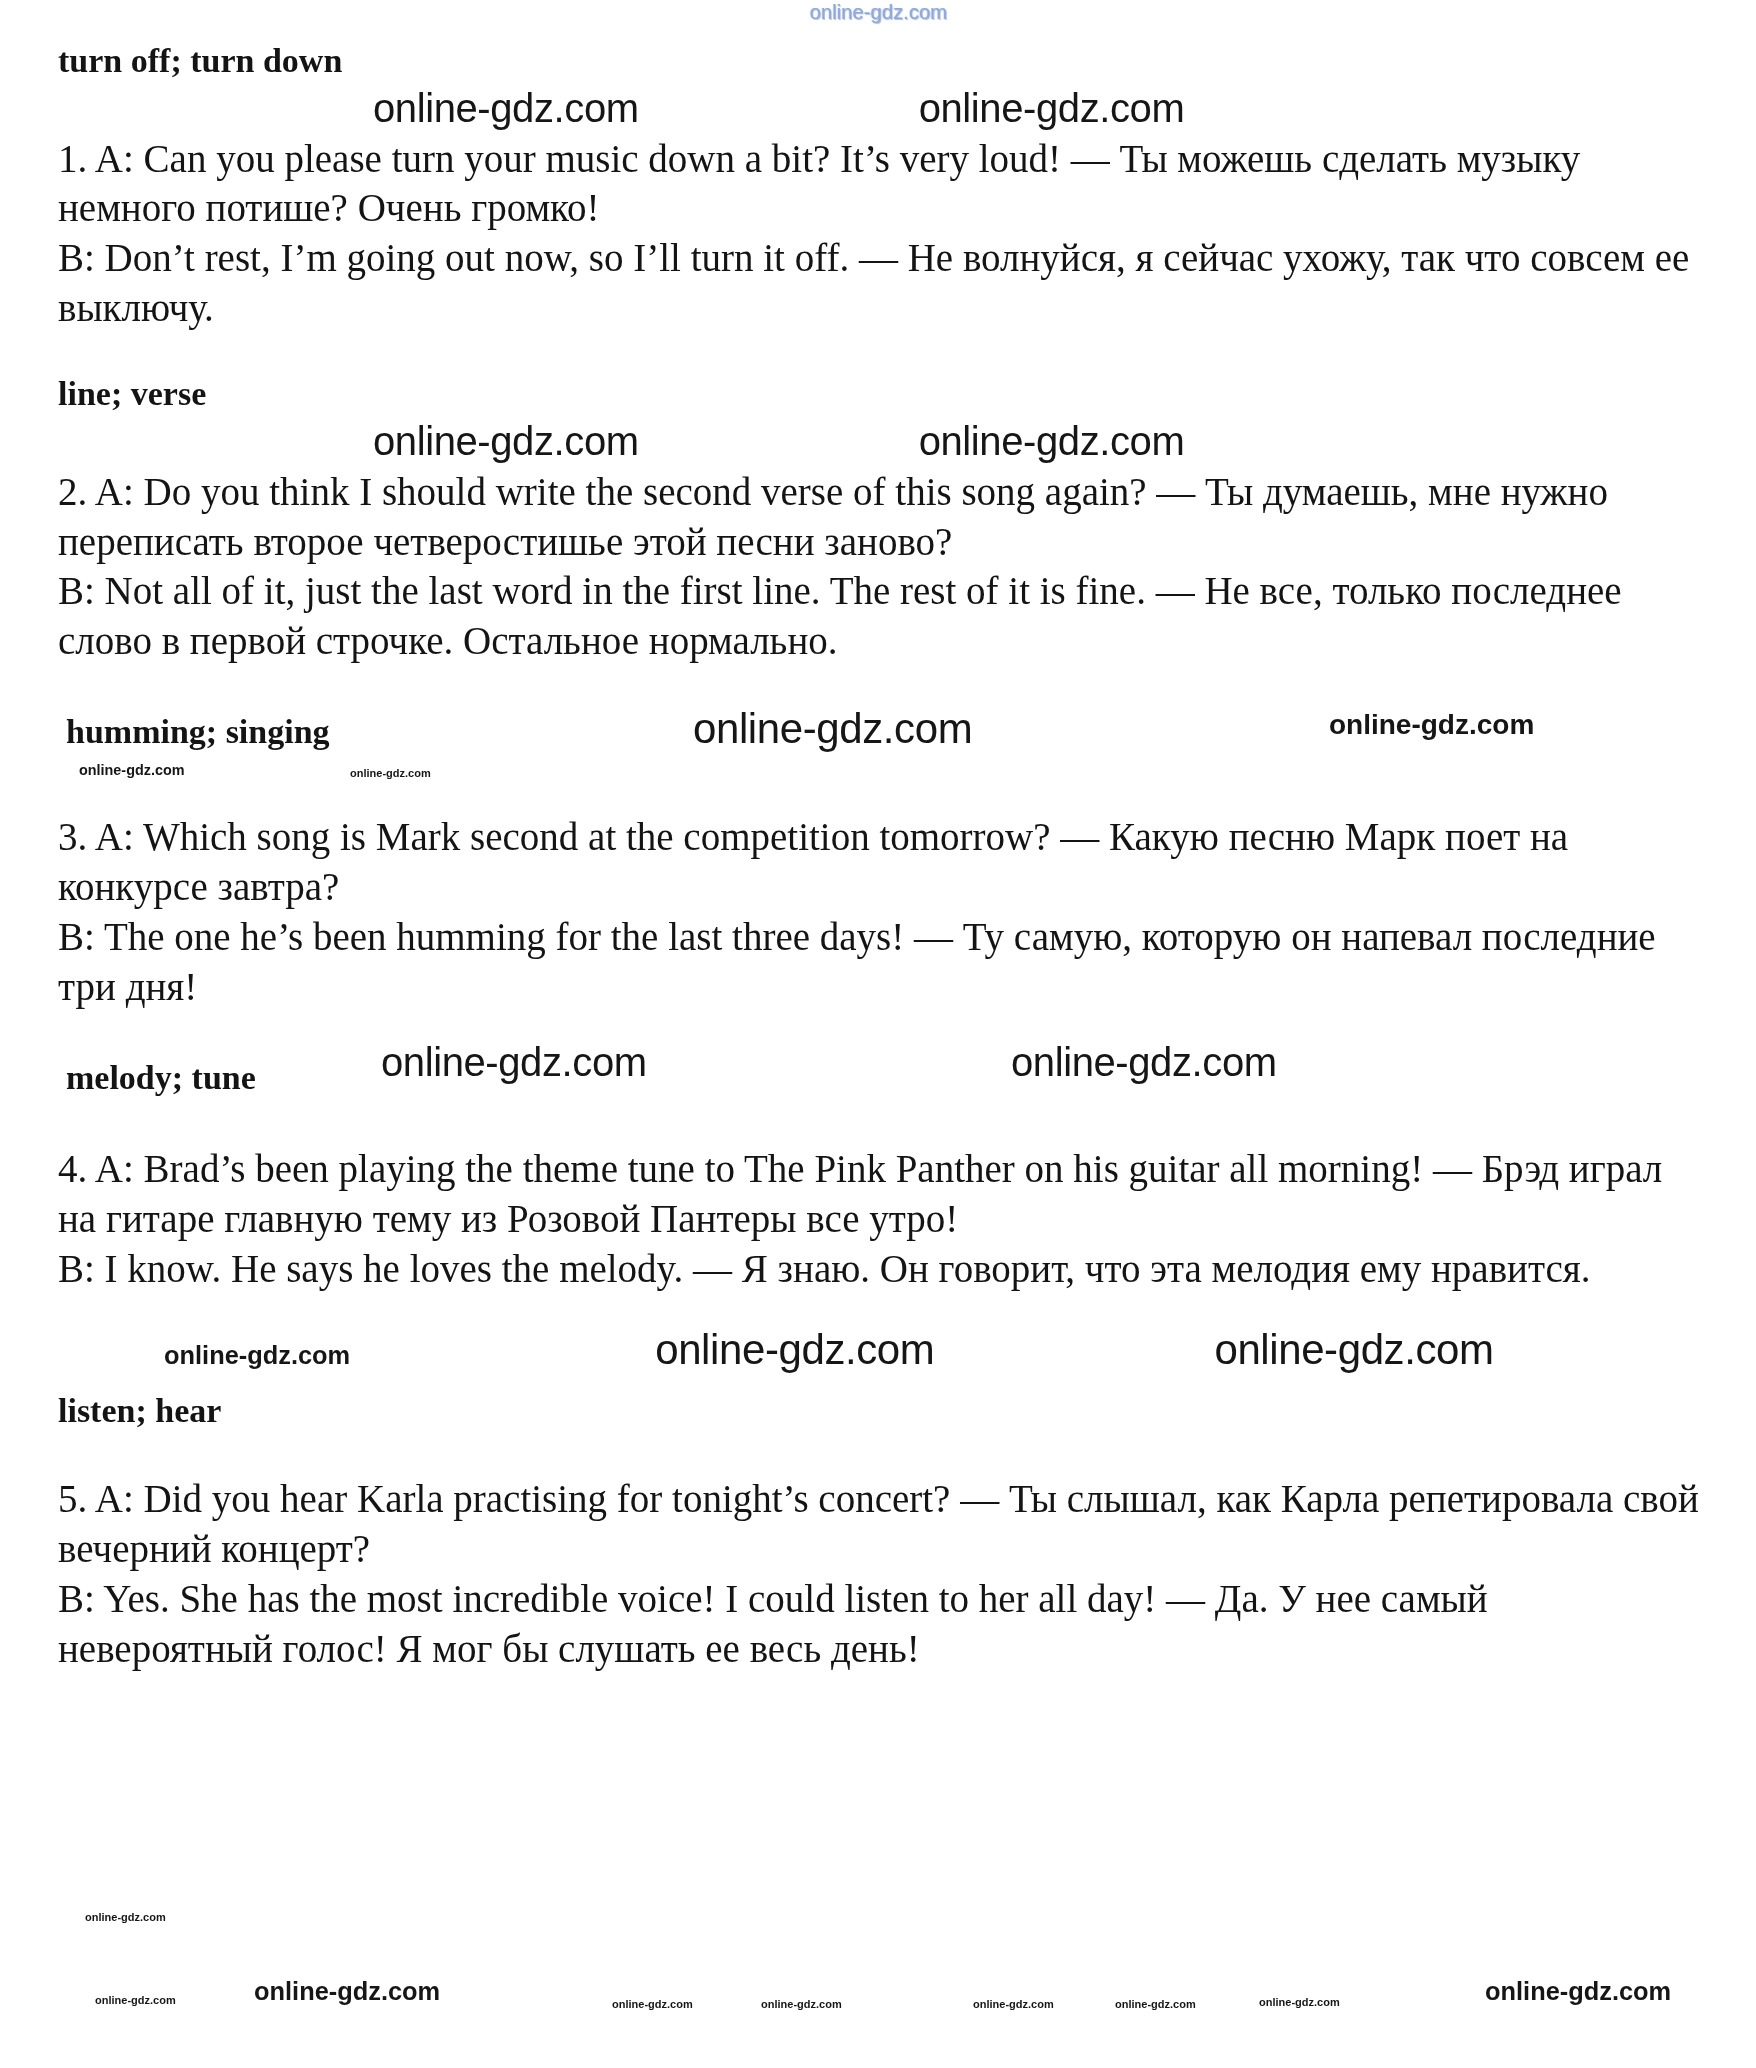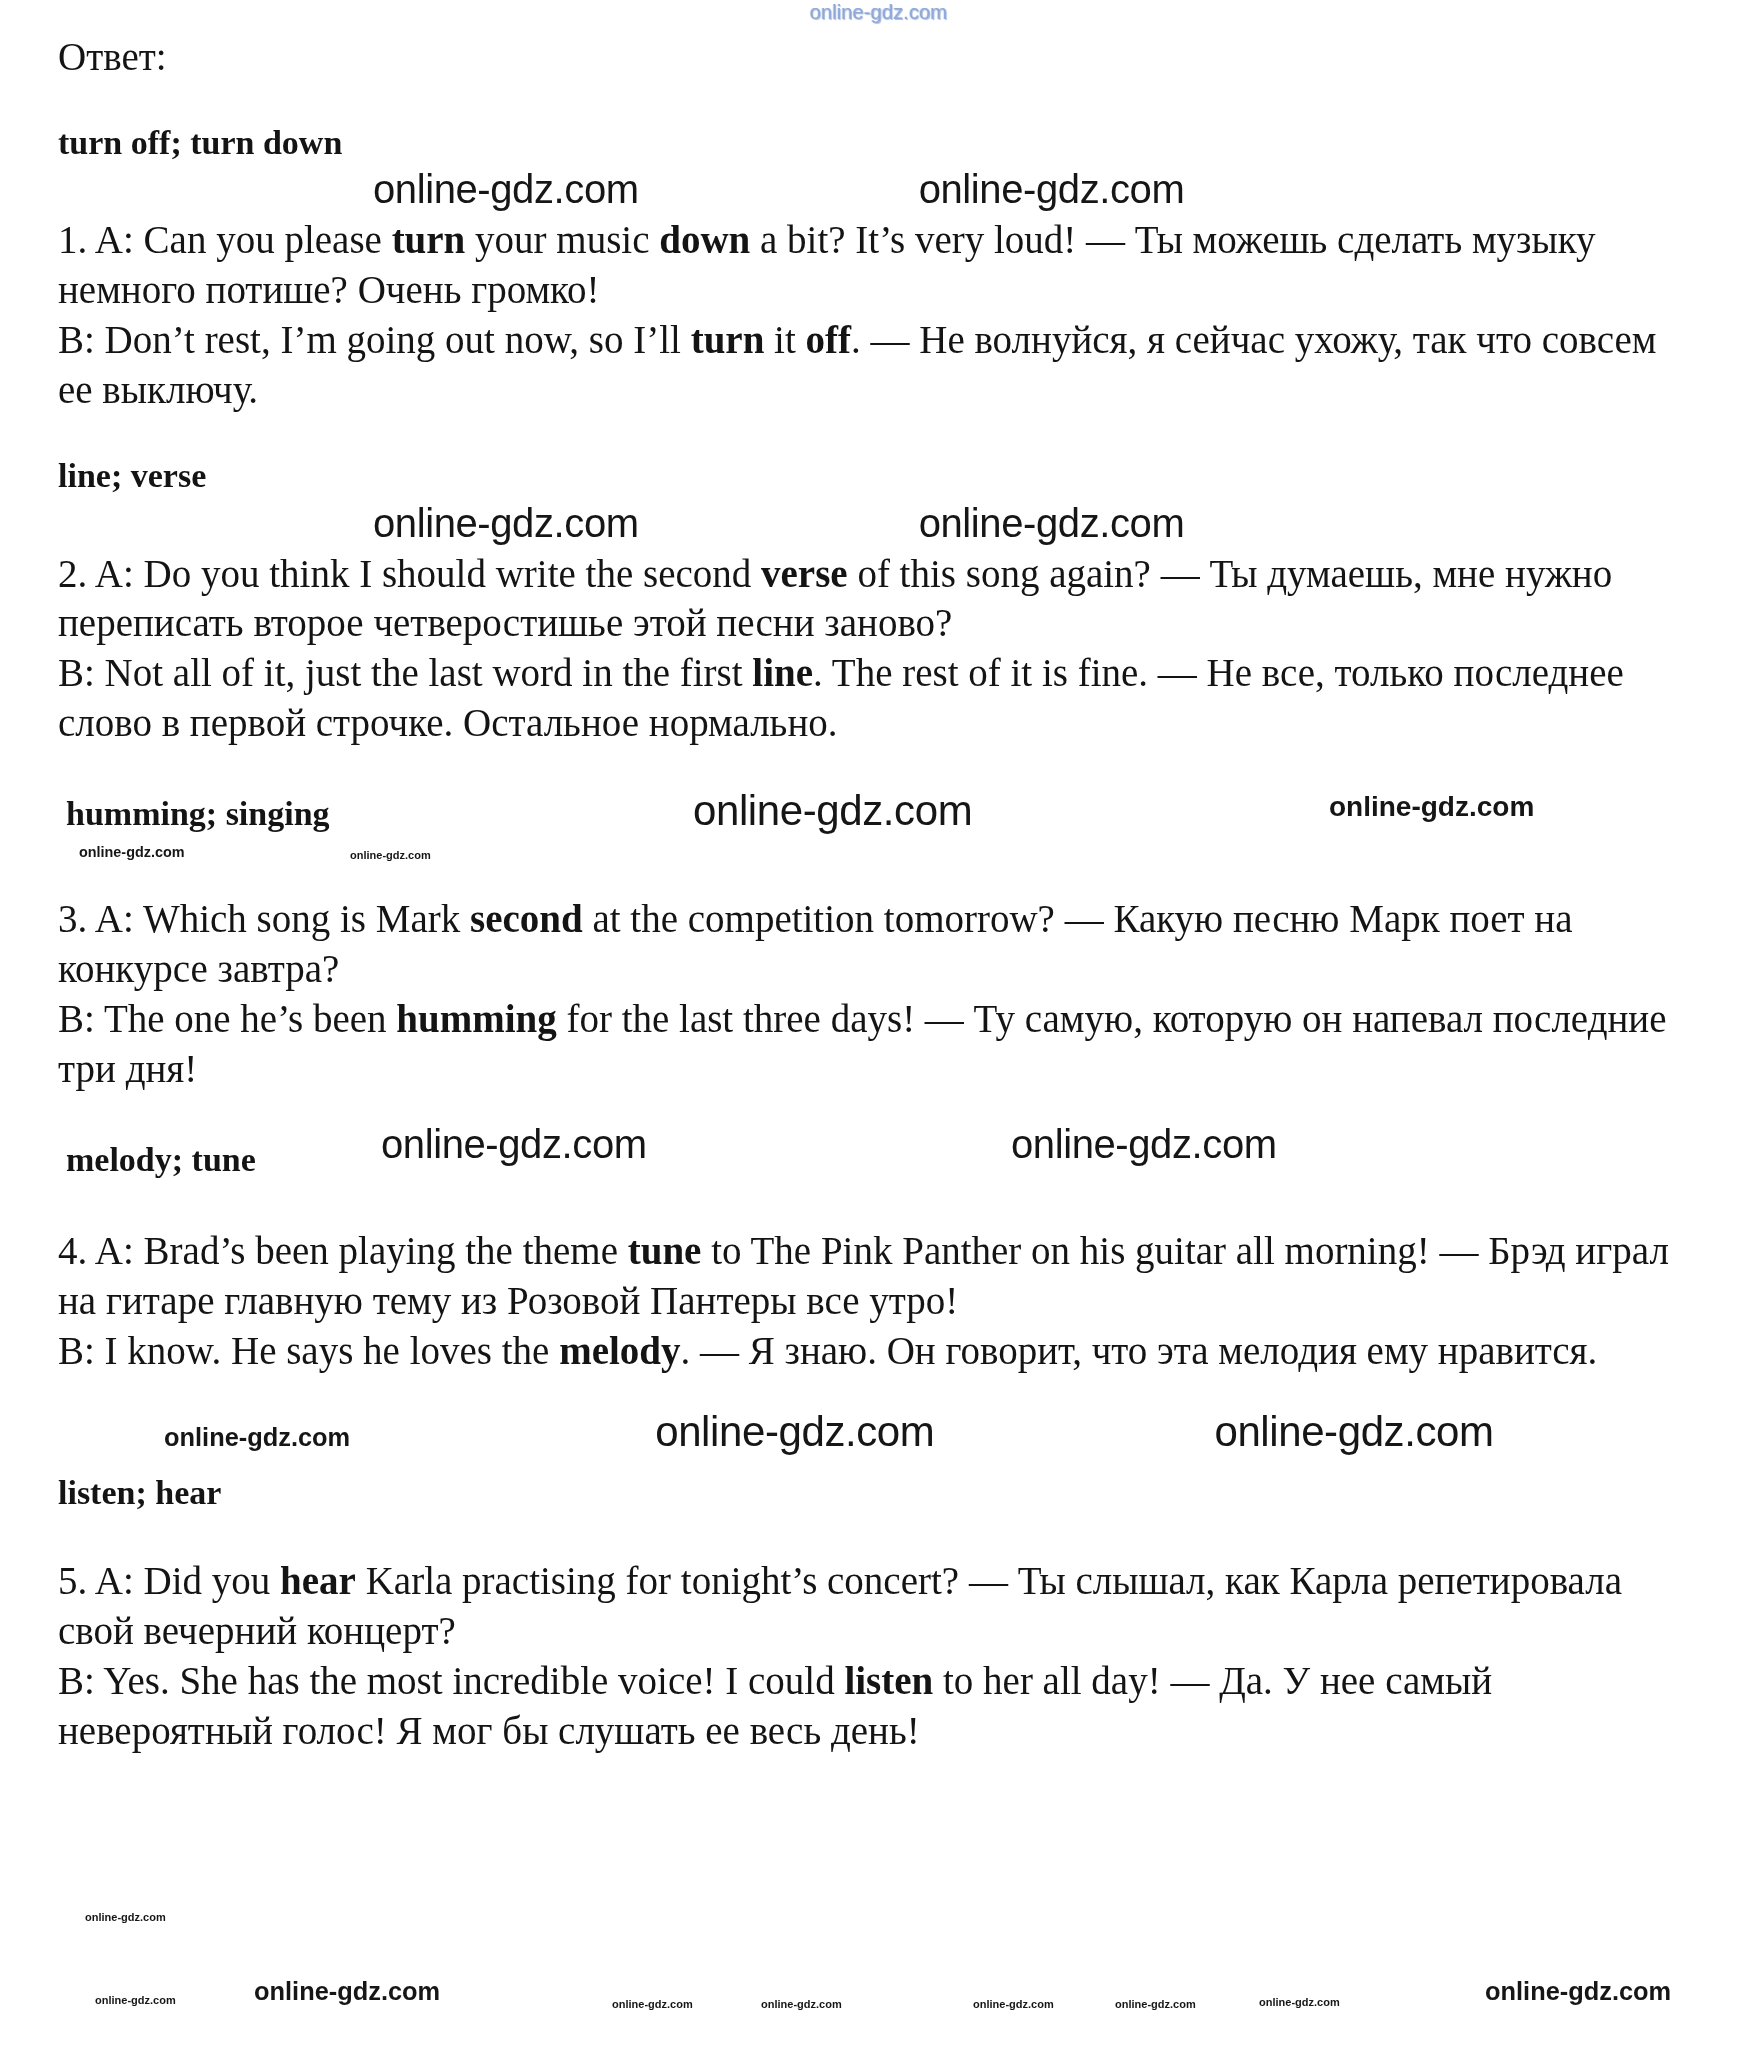--- a/index.html
+++ b/index.html
@@ -56,36 +56,35 @@
   .heading-row .pos-a { position: absolute; left: 627px; top: -3.4px; }
   .heading-row .pos-b { position: absolute; left: 1263px; top: 1.7px; }
   .heading-row .pos-c { position: absolute; left: 315px; top: -13.6px; }
   .heading-row .pos-d { position: absolute; left: 945px; top: -13.6px; }
   .tiny-row { position: relative; height: 32px; }
   .tiny-row .t1 { position: absolute; left: 21px; top: 5.1px; }
   .tiny-row .t2 { position: absolute; left: 292px; top: 10.2px; }
   .para { margin: 0; }
   .para.gap-top { margin-top: 42px; }
   .para.gap-top-sm { margin-top: 24px; }
-  .b { font-weight: bold; margin-top: 24px; }
+  .b { font-weight: normal; margin-top: 24px; }
   .abs-wm { position: absolute; }
 </style>
 </head>
 <body>
 
 <div class="page">
 
   <div class="top-wm">
     <span>online-gdz.com</span>
   </div>
 
   <div class="content">
 
 
-    <p class="answer">Ответ:</p>
 
     <h2 class="heading">turn off; turn down</h2>
     <div class="wm-row wm-row-std">
       <span class="wm wm-lg">online-gdz.com</span>
       <span class="wm wm-lg">online-gdz.com</span>
     </div>
     <p class="para"><span>1. A: Can you please </span><span class="b">turn</span><span> your music </span><span class="b">down</span><span> a bit? It’s very loud! — Ты можешь сделать музыку немного потише? Очень громко!</span></p>
     <p class="para"><span>B: Don’t rest, I’m going out now, so I’ll </span><span class="b">turn</span><span> it </span><span class="b">off</span><span>. — Не волнуйся, я сейчас ухожу, так что совсем ее выключу.</span></p>
 
     <h2 class="heading">line; verse</h2>

